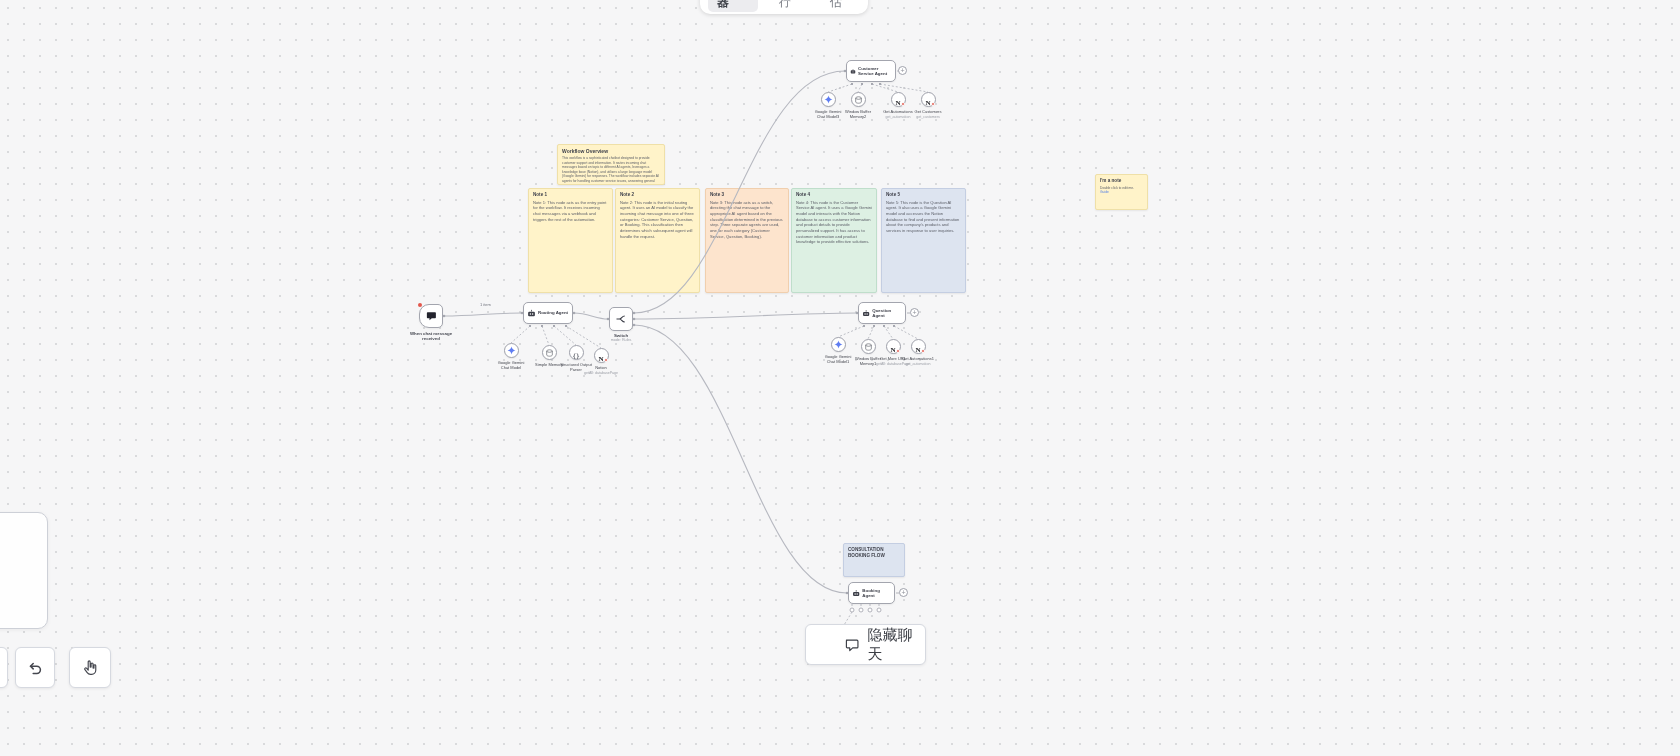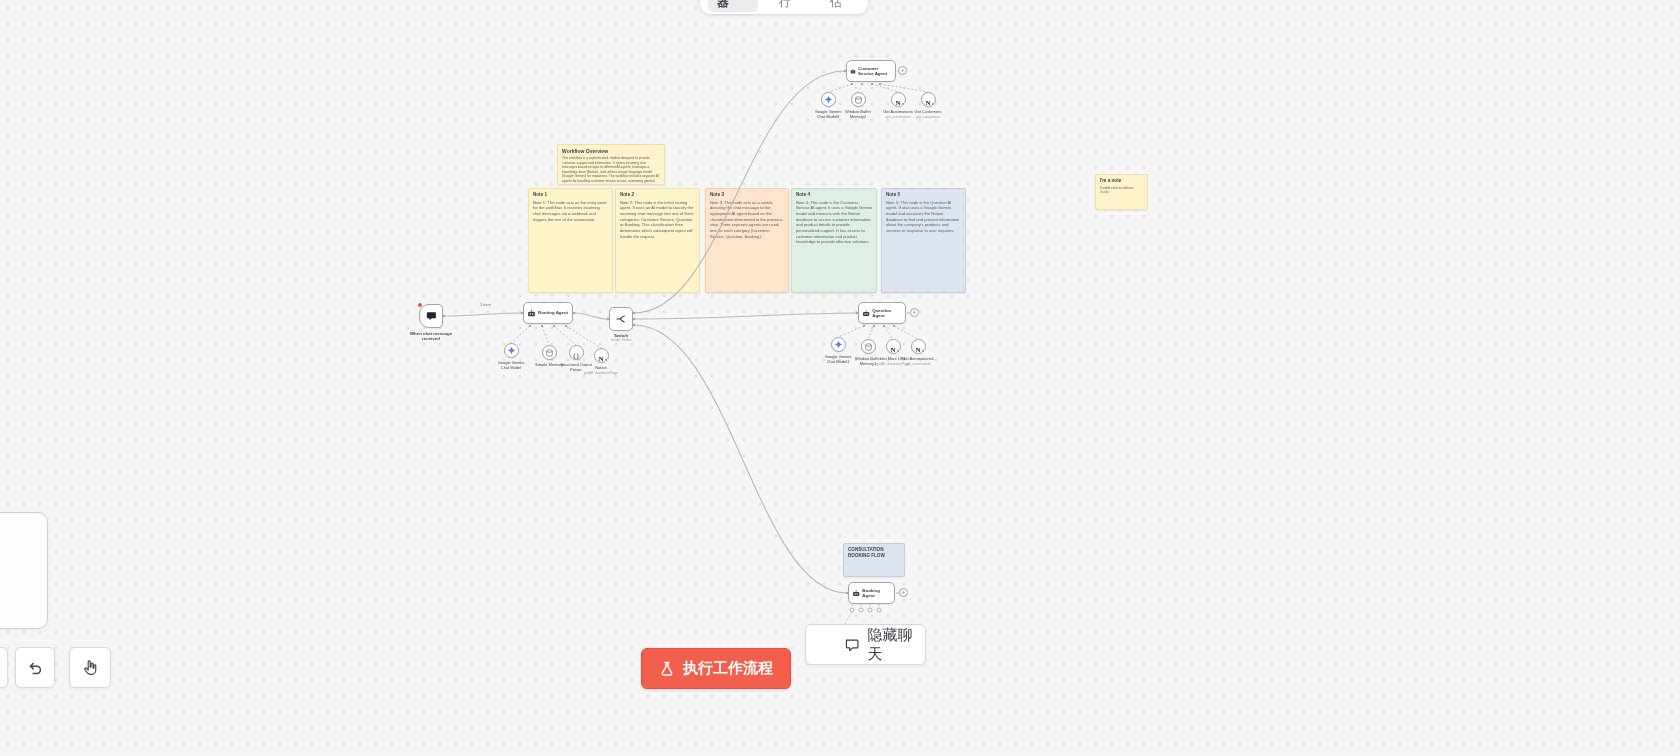--- a/index.html
+++ b/index.html
@@ -372,26 +372,20 @@
         <path d="M5 8 H12 a4 4 0 1 1 0 8 H8" stroke="#45474f" stroke-width="1.7" fill="none" stroke-linecap="round"></path>
         <path d="M8 5 L5 8 L8 11" stroke="#45474f" stroke-width="1.7" fill="none" stroke-linecap="round" stroke-linejoin="round"></path>
       </svg>
   </div>
   <div class="sq-btn" style="left:69px;top:647px;width:42px;">
     <svg width="18" height="18" viewBox="0 0 20 20">
         <path d="M8 3.2a1.1 1.1 0 0 1 2.2 0V9l1-.2V5.5a1.1 1.1 0 0 1 2.2 0V10l1 .2V7.4a1 1 0 0 1 2 0v5.1a4.5 4.5 0 0 1-4.5 4.5h-1.4a4.5 4.5 0 0 1-3.6-1.8L4.2 11.6a1.2 1.2 0 0 1 1.9-1.4L8 12.4Z" fill="none" stroke="#45474f" stroke-width="1.3" stroke-linejoin="round"></path>
       </svg>
   </div>
 
-  <div class="btn btn-execute">
-    <svg width="16" height="16" viewBox="0 0 16 16">
-        <path d="M6 1.5h4M7 1.5v4.2l-3.6 6.1a1.5 1.5 0 0 0 1.3 2.2h6.6a1.5 1.5 0 0 0 1.3-2.2L9 5.7V1.5" stroke="#ffffff" stroke-width="1.4" fill="none" stroke-linecap="round" stroke-linejoin="round"></path>
-      </svg>
-    <span>执行工作流程</span>
-  </div>
   <div class="btn btn-hide">
     <svg width="16" height="16" viewBox="0 0 16 16">
         <path d="M2.5 3h11a1 1 0 0 1 1 1v6a1 1 0 0 1-1 1H9l-3 2.8V11H3.5a1 1 0 0 1-1-1V4a1 1 0 0 1 1-1z" stroke="#3b3e45" stroke-width="1.2" fill="none" stroke-linejoin="round"></path>
       </svg>
     <span>隐藏聊天</span>
   </div>
 
 </div>
 
 </body></html>

